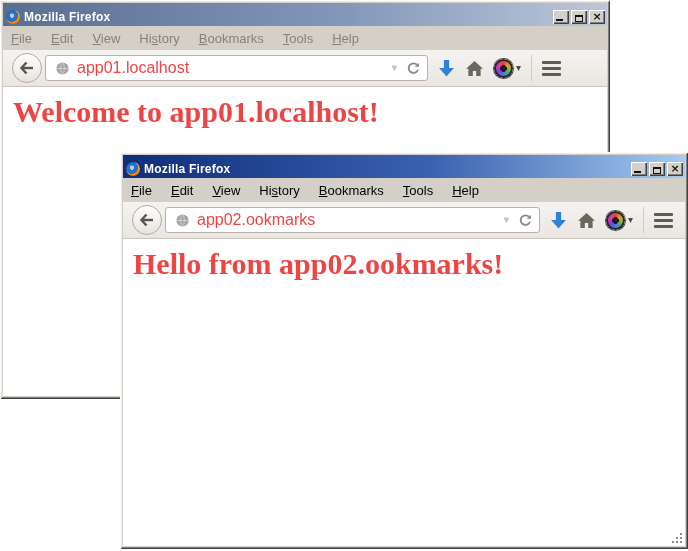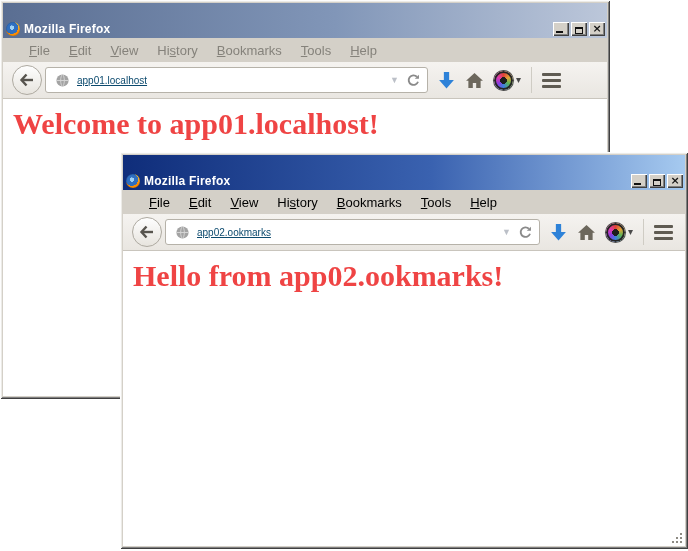--- a/index.html
+++ b/index.html
@@ -14,21 +14,21 @@
     box-shadow: inset 1px 1px #fdfdfd, inset -1px -1px #404040,
                 inset 2px 2px #ecebe7, inset -2px -2px #808080;
     display:flex; flex-direction:column; box-sizing:border-box;
   }
   .win-back  { left:0;   top:0;   width:610px; height:399px; z-index:1; }
   .win-front { left:120px; top:152px; width:568px; height:397px; z-index:2; }
 
   
   .titlebar {
     height:19px; flex:0 0 19px; display:flex; align-items:center;
-    padding:16px 2px 0 3px; gap:4px;
+    padding:4px 2px 0 3px; gap:4px;
   }
   .win-front .titlebar { background:linear-gradient(90deg,#0f2d7a 0%,#3a62b0 55%,#a6caf0 100%); }
   .win-back  .titlebar { background:linear-gradient(90deg,#5a6e92 0%,#8196b8 55%,#bcc7da 100%); }
   .title-text {
     color:#ffffff; font-weight:bold; font-size:12px; flex:1;
     white-space:nowrap; overflow:hidden; letter-spacing:0.2px;
   }
   .firefox-icon {
     width:14px; height:14px; border-radius:50%; flex:0 0 14px;
     background:
@@ -43,21 +43,21 @@
     display:flex; align-items:flex-end; justify-content:center; cursor:default;
   }
   .win-btn + .win-btn { margin-left:2px; }
   .glyph-min { width:7px; height:2px; background:#111; margin:0 0 3px -3px; }
   .glyph-max { width:8px; height:7px; border:1px solid #111; border-top-width:2px; margin-bottom:2px; box-sizing:border-box; }
   .glyph-close { font:bold 11px/12px "DejaVu Sans", sans-serif; color:#111; margin-bottom:1px; }
 
   
   .menubar {
     height:24px; flex:0 0 24px; background:#d4d0c8; display:flex;
-    align-items:center; font-size:13px; padding-left:18px; color:#000;
+    align-items:center; font-size:13px; padding-left:0; color:#000;
   }
   .win-back .menubar { color:#85827b; }
   .menu-item { padding:3px 8px; margin-right:3px; white-space:nowrap; }
   .menu-key { text-decoration:underline; }
 
   
   .toolbar {
     height:37px; flex:0 0 37px;
     background:linear-gradient(#f5f3f0,#e9e6e1);
     border-bottom:1px solid #c9c5bd;
@@ -69,21 +69,21 @@
     width:30px; height:30px; border-radius:50%; flex:0 0 30px;
     border:1px solid #aeaaa1; background:linear-gradient(#fefefe,#e7e4de);
     display:flex; align-items:center; justify-content:center;
     margin-right:-7px; z-index:2; box-sizing:border-box;
   }
   .urlbar {
     flex:1; height:26px; background:#ffffff; border:1px solid #b6b2a9;
     border-radius:3px; display:flex; align-items:center;
     padding:0 6px 0 9px; gap:7px; box-sizing:border-box; min-width:0;
   }
-  .url-text { flex:1; font-size:10px; color:#0c4a6e; white-space:nowrap; overflow:hidden;text-decoration:underline; }
+  .url-text { flex:1; font-size:16px; color:#ef4444; white-space:nowrap; overflow:hidden; }
   .url-drop { color:#bcc0c8; font-size:9px; line-height:1; }
   .tb-icon { display:flex; align-items:center; justify-content:center; }
   .colorwheel-wrap { display:flex; align-items:center; gap:3px; }
   .colorwheel {
     width:19px; height:19px; border-radius:50%;
     background:
       radial-gradient(circle at 50% 50%, #1d1d1d 0 24%, rgba(0,0,0,0) 25%),
       conic-gradient(#e04437, #e0a437, #59b356, #3b7fe0, #8a3be0, #e03bae, #e04437);
     box-shadow: inset 0 0 0 2px #242424, 0 0 0 1px #4a4a4a;
   }

